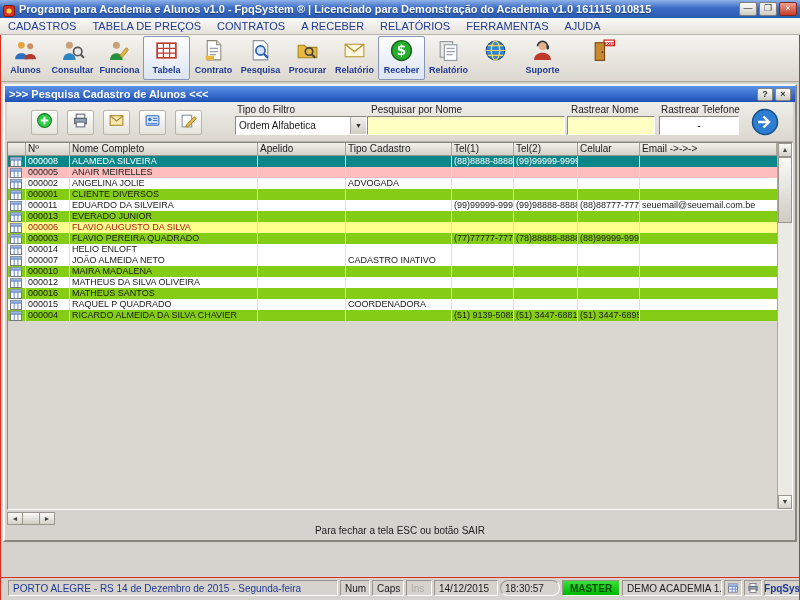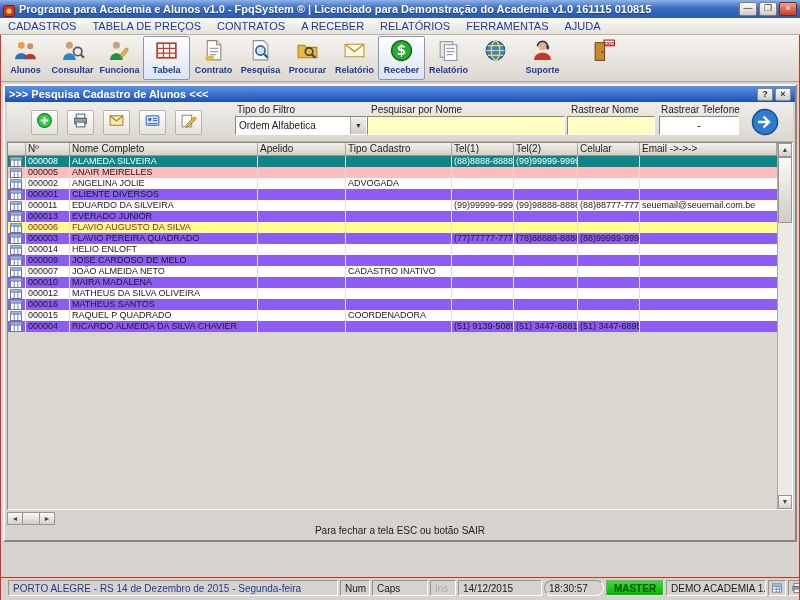--- a/index.html
+++ b/index.html
@@ -67,21 +67,21 @@
 
   
   .grid{position:absolute;top:56px;left:2px;right:2px;bottom:30px;
     border:1px solid;border-color:#8a877f #ffffff #ffffff #8a877f;background:#dad7d0;overflow:hidden;}
   .grid-inner{position:absolute;left:0;top:0;right:15px;bottom:0;}
   .grid-header{display:flex;height:13px;background:linear-gradient(#f2f0ea,#d4d1c9);
     border-bottom:1px solid #9a968e;font-size:10px;color:#222;}
   .grid-header .cell{border-right:1px solid #a8a49c;background:transparent;}
   .grid-row{display:flex;height:11px;line-height:11px;font-size:9px;}
   .grid-row.odd{background:#ffffff;}
-  .grid-row.even{background:#8b5cf6;}
+  .grid-row.even{background:#84cc16;}
   .grid-row.selected{background:#0b8689;color:#fff;}
   .grid-row.pink{background:#ffbdbd;}
   .grid-row.yellow{background:#ffff8e;color:#b01818;}
   .cell{overflow:hidden;white-space:nowrap;padding:0 2px;border-right:1px solid #e2dfd8;flex:none;}
   .c-icon{width:18px;padding:0 2px;display:flex;align-items:center;}
   .c-num{width:44px;}
   .c-nome{width:188px;}
   .c-apelido{width:88px;}
   .c-tipo{width:106px;}
   .c-tel1{width:62px;}
@@ -102,22 +102,22 @@
   .hs-thumb{width:16px;height:13px;background:linear-gradient(#fbfaf7,#cfccc4);border:1px solid #9a968e;border-left:none;border-right:none;}
 
   .hint{position:absolute;bottom:4px;left:0;right:0;text-align:center;font-size:10px;color:#222;}
 
   
   .statusbar{position:absolute;left:0;right:0;top:579px;height:18px;background:#d6d3ce;
     display:flex;align-items:stretch;font-size:10px;padding:1px 8px;}
   .seg{border:1px solid;border-color:#9a968e #ffffff #ffffff #9a968e;margin-right:2px;
     display:flex;align-items:center;padding:0 4px;white-space:nowrap;overflow:hidden;flex:none;}
   .s-loc{width:330px;color:#1f3a93;}
-  .s-num{width:30px;}.s-caps{width:56px;}.s-ins{width:26px;color:#b0aca4;}
-  .s-date{width:84px;}.s-time{width:60px;border-radius:8px;}
+  .s-num{width:30px;}.s-caps{width:32px;}.s-ins{width:26px;color:#b0aca4;}
+  .s-date{width:64px;}.s-time{width:60px;border-radius:8px;}
   .s-master{width:58px;background:linear-gradient(#38e038,#00b800);color:#054d05;font-weight:bold;justify-content:center;}
   .s-app{width:100px;}
   .s-ic{width:18px;justify-content:center;padding:0;}
   .s-ic svg{width:12px;height:12px;}
   .s-brand{width:54px;color:#1f3a93;font-weight:bold;justify-content:center;}
 </style>
 </head>
 <body>
 
 <div id="window">
@@ -483,37 +483,20 @@
               </span>
               <span class="cell c-num">000014</span>
               <span class="cell c-nome">HELIO ENLOFT</span>
               <span class="cell c-apelido"></span>
               <span class="cell c-tipo"></span>
               <span class="cell c-tel1"></span>
               <span class="cell c-tel2"></span>
               <span class="cell c-cel"></span>
               <span class="cell c-email"></span>
             </div>
-            <div class="grid-row  even">
-              <span class="cell c-icon">
-                <svg width="12" height="10" viewBox="0 0 12 10">
-                  <rect x="0.5" y="0.5" width="11" height="9" fill="#fff" stroke="#777"></rect>
-                  <rect x="0.5" y="0.5" width="11" height="2.6" fill="#9db8dd"></rect>
-                  <path d="M0.5 3.1h11M4.2 3.1V9.5M7.9 3.1V9.5" stroke="#3a6cc0" stroke-width="0.8"></path>
-                </svg>
-              </span>
-              <span class="cell c-num">000009</span>
-              <span class="cell c-nome">JOSE CARDOSO DE MELO</span>
-              <span class="cell c-apelido"></span>
-              <span class="cell c-tipo"></span>
-              <span class="cell c-tel1"></span>
-              <span class="cell c-tel2"></span>
-              <span class="cell c-cel"></span>
-              <span class="cell c-email"></span>
-            </div>
             <div class="grid-row  odd">
               <span class="cell c-icon">
                 <svg width="12" height="10" viewBox="0 0 12 10">
                   <rect x="0.5" y="0.5" width="11" height="9" fill="#fff" stroke="#777"></rect>
                   <rect x="0.5" y="0.5" width="11" height="2.6" fill="#9db8dd"></rect>
                   <path d="M0.5 3.1h11M4.2 3.1V9.5M7.9 3.1V9.5" stroke="#3a6cc0" stroke-width="0.8"></path>
                 </svg>
               </span>
               <span class="cell c-num">000007</span>
               <span class="cell c-nome">JOÃO ALMEIDA NETO</span>

